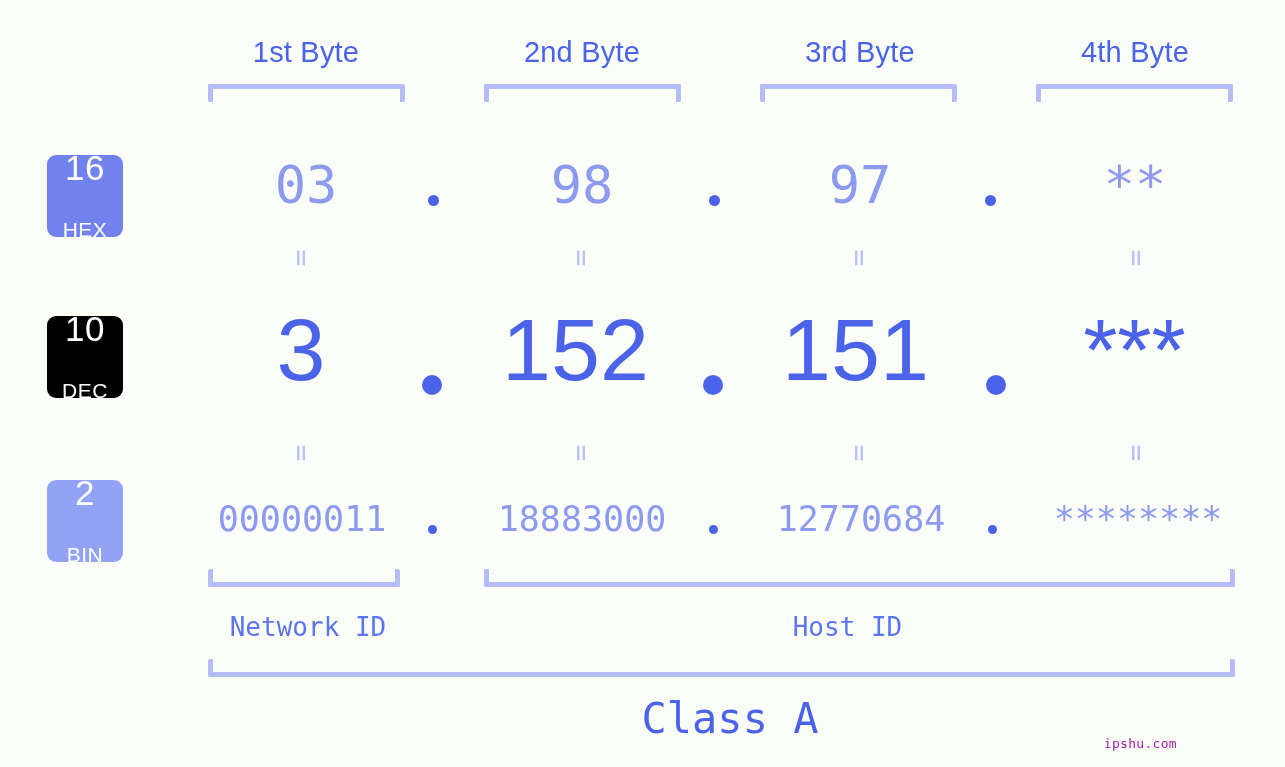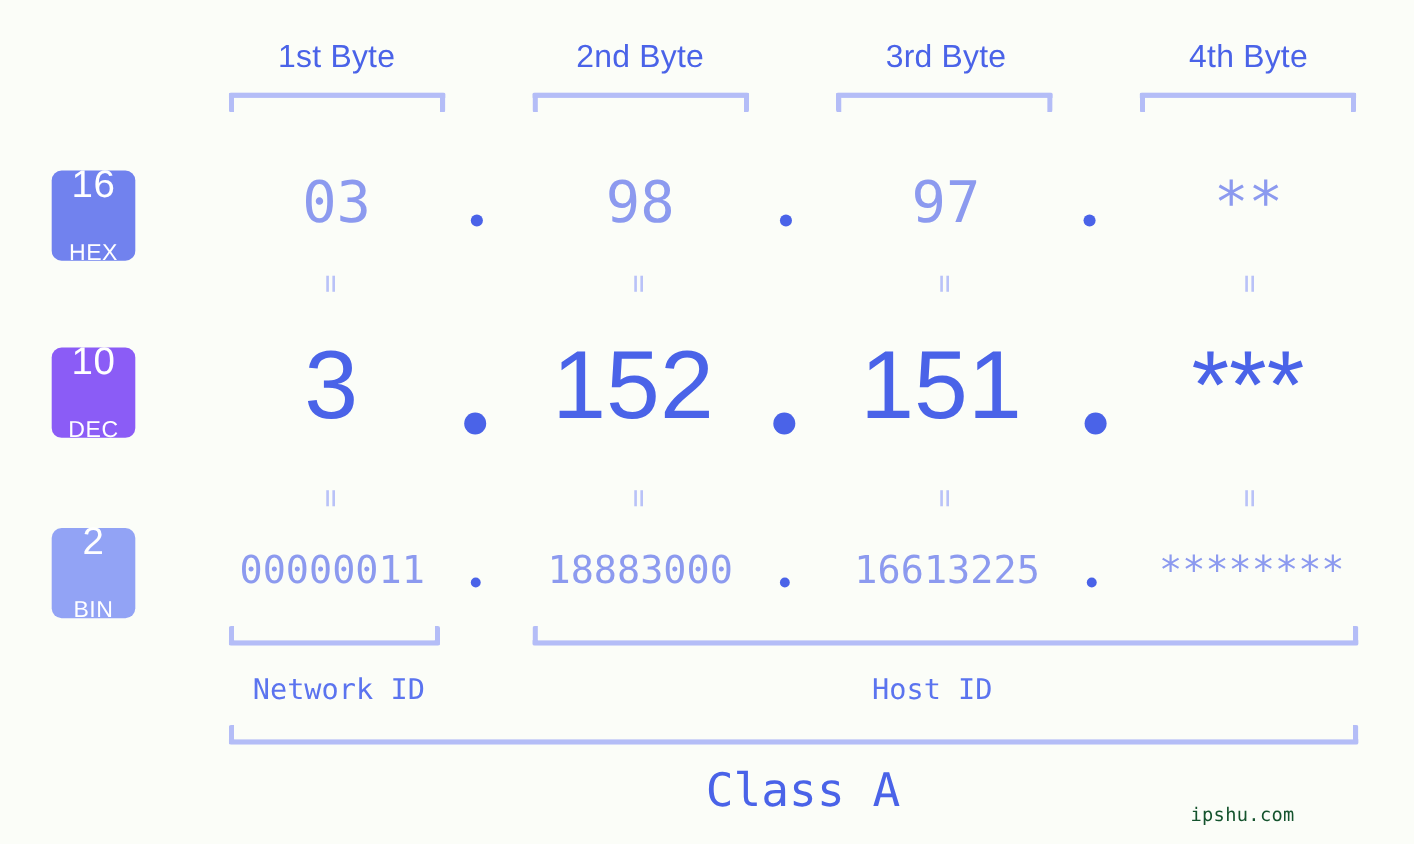--- a/index.html
+++ b/index.html
@@ -149,22 +149,22 @@
     font-weight: 400;
     color: #4a63e8;
     text-align: center;
     white-space: nowrap;
   }
   .watermark {
     position: absolute;
     right: 14px;
     bottom: 16px;
     font-family: "DejaVu Sans Mono", monospace;
-    font-size: 17px;
-    color: #14532d;
+    font-size: 13px;
+    color: #a21caf;
     letter-spacing: 0.3px;
   }
 </style>
 </head>
 <body>
 
 <div id="stage">
 
   <div class="byte-label" style="left:176px;">1st Byte</div>
   <div class="byte-label" style="left:452px;">2nd Byte</div>
@@ -173,21 +173,21 @@
 
   <div class="bracket-down" style="left:208px; top:84px; width:197px;"></div>
   <div class="bracket-down" style="left:484px; top:84px; width:197px;"></div>
   <div class="bracket-down" style="left:760px; top:84px; width:197px;"></div>
   <div class="bracket-down" style="left:1036px; top:84px; width:197px;"></div>
 
   <div class="badge" style="top:155px; background:#7182ee;">
     <span class="num">16</span>
     <span class="nm">HEX</span>
   </div>
-  <div class="badge" style="top:316px; background:#8b5cf6;text-align:right;">
+  <div class="badge" style="top:316px; background:#000000;text-align:right;">
     <span class="num">10</span>
     <span class="nm">DEC</span>
   </div>
   <div class="badge" style="top:480px; background:#92a3f5;">
     <span class="num">2</span>
     <span class="nm">BIN</span>
   </div>
 
   <div class="hex-row">
     <div class="cell" style="left:176px; top:155px; width:260px;">03</div>
@@ -215,21 +215,21 @@
   </div>
 
   <div class="eq" style="left:290px; top:440px;">=</div>
   <div class="eq" style="left:570px; top:440px;">=</div>
   <div class="eq" style="left:848px; top:440px;">=</div>
   <div class="eq" style="left:1125px; top:440px;">=</div>
 
   <div class="bin-row">
     <div class="cell" style="left:172px; top:497px; width:260px;">00000011</div>
     <div class="cell" style="left:452px; top:497px; width:260px;">18883000</div>
-    <div class="cell" style="left:731px; top:497px; width:260px;">16613225</div>
+    <div class="cell" style="left:731px; top:497px; width:260px;">12770684</div>
     <div class="cell" style="left:1008px; top:497px; width:260px;">********</div>
     <div class="dot" style="left:428px; top:525px; width:9px; height:9px;"></div>
     <div class="dot" style="left:709px; top:525px; width:9px; height:9px;"></div>
     <div class="dot" style="left:988px; top:525px; width:9px; height:9px;"></div>
   </div>
 
   <div class="bracket-up" style="left:208px; top:569px; width:192px;"></div>
   <div class="bracket-up" style="left:484px; top:569px; width:751px;"></div>
 
   <div class="id-label" style="left:178px; top:612px; width:260px;">Network ID</div>

